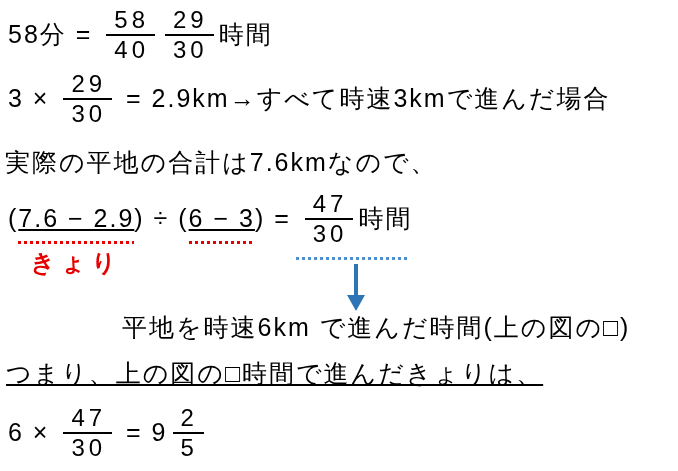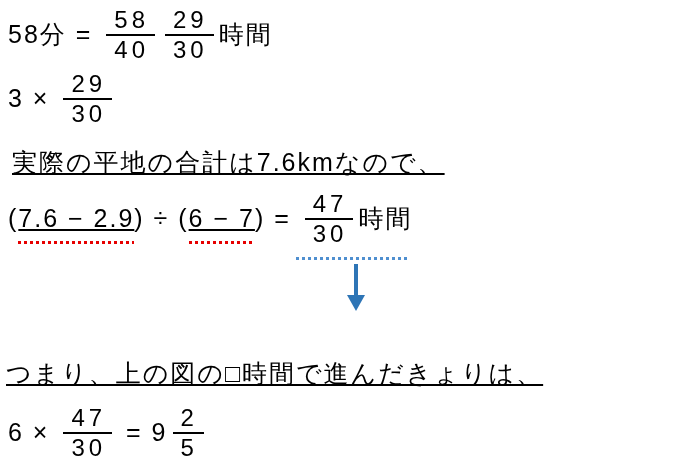--- a/index.html
+++ b/index.html
@@ -90,61 +90,63 @@
   .down-arrow {
     position: absolute;
     top: calc(100% + 16px);
     left: 50%;
     transform: translateX(-50%);
     color: var(--blue);
   }
   
   #l1 { top: 6px;   left: 8px; }
   #l2 { top: 70px;  left: 8px; }
-  #l3 { top: 146px; left: 12px; text-decoration: underline; }
+  #l3 { top: 146px; left: 5px; }
   #l4 { top: 190px; left: 8px; }
   #l6 { top: 311px; left: 122px; }
   #l7 { top: 357px; left: 6px; text-decoration: underline; }
   #l8 { top: 404px; left: 8px; }
 </style>
 </head>
 <body>
 
 <div class="page">
 
   <div class="line tall" id="l1">
     <span>58分 = </span>
     <span class="frac"><span class="fnum">58</span><span class="fden">40</span></span>
     <span class="frac"><span class="fnum">29</span><span class="fden">30</span></span>
     <span>時間</span>
   </div>
 
   <div class="line tall" id="l2">
     <span>3 × </span>
     <span class="frac"><span class="fnum">29</span><span class="fden">30</span></span>
+    <span> = 2.9km→すべて時速3kmで進んだ場合</span>
   </div>
 
   <div class="plain" id="l3">実際の平地の合計は7.6kmなので、</div>
 
   <div class="line tall" id="l4">
     <span>(</span>
-    <span class="red-u"><span>7.6 − 2.9</span></span>
+    <span class="red-u"><span>7.6 − 2.9</span><span class="ulabel">きょり</span></span>
     <span>) ÷ (</span>
-    <span class="red-u"><span>6 − 7</span></span>
+    <span class="red-u"><span>6 − 3</span></span>
     <span>) = </span>
     <span class="blue-u">
       <span class="frac"><span class="fnum">47</span><span class="fden">30</span></span>
       <span>時間</span>
       <svg class="down-arrow" width="22" height="48" viewBox="0 0 22 48">
         <line x1="11" y1="0" x2="11" y2="33" stroke="currentColor" stroke-width="4"></line>
         <path d="M2 31 L20 31 L11 47 Z" fill="currentColor"></path>
       </svg>
     </span>
   </div>
 
+  <div class="plain" id="l6">平地を時速6km で進んだ時間(上の図の□)</div>
 
   <div class="plain" id="l7">つまり、上の図の□時間で進んだきょりは、</div>
 
   <div class="line tall" id="l8">
     <span>6 × </span>
     <span class="frac"><span class="fnum">47</span><span class="fden">30</span></span>
     <span> = 9</span>
     <span class="frac"><span class="fnum">2</span><span class="fden">5</span></span>
   </div>
 

